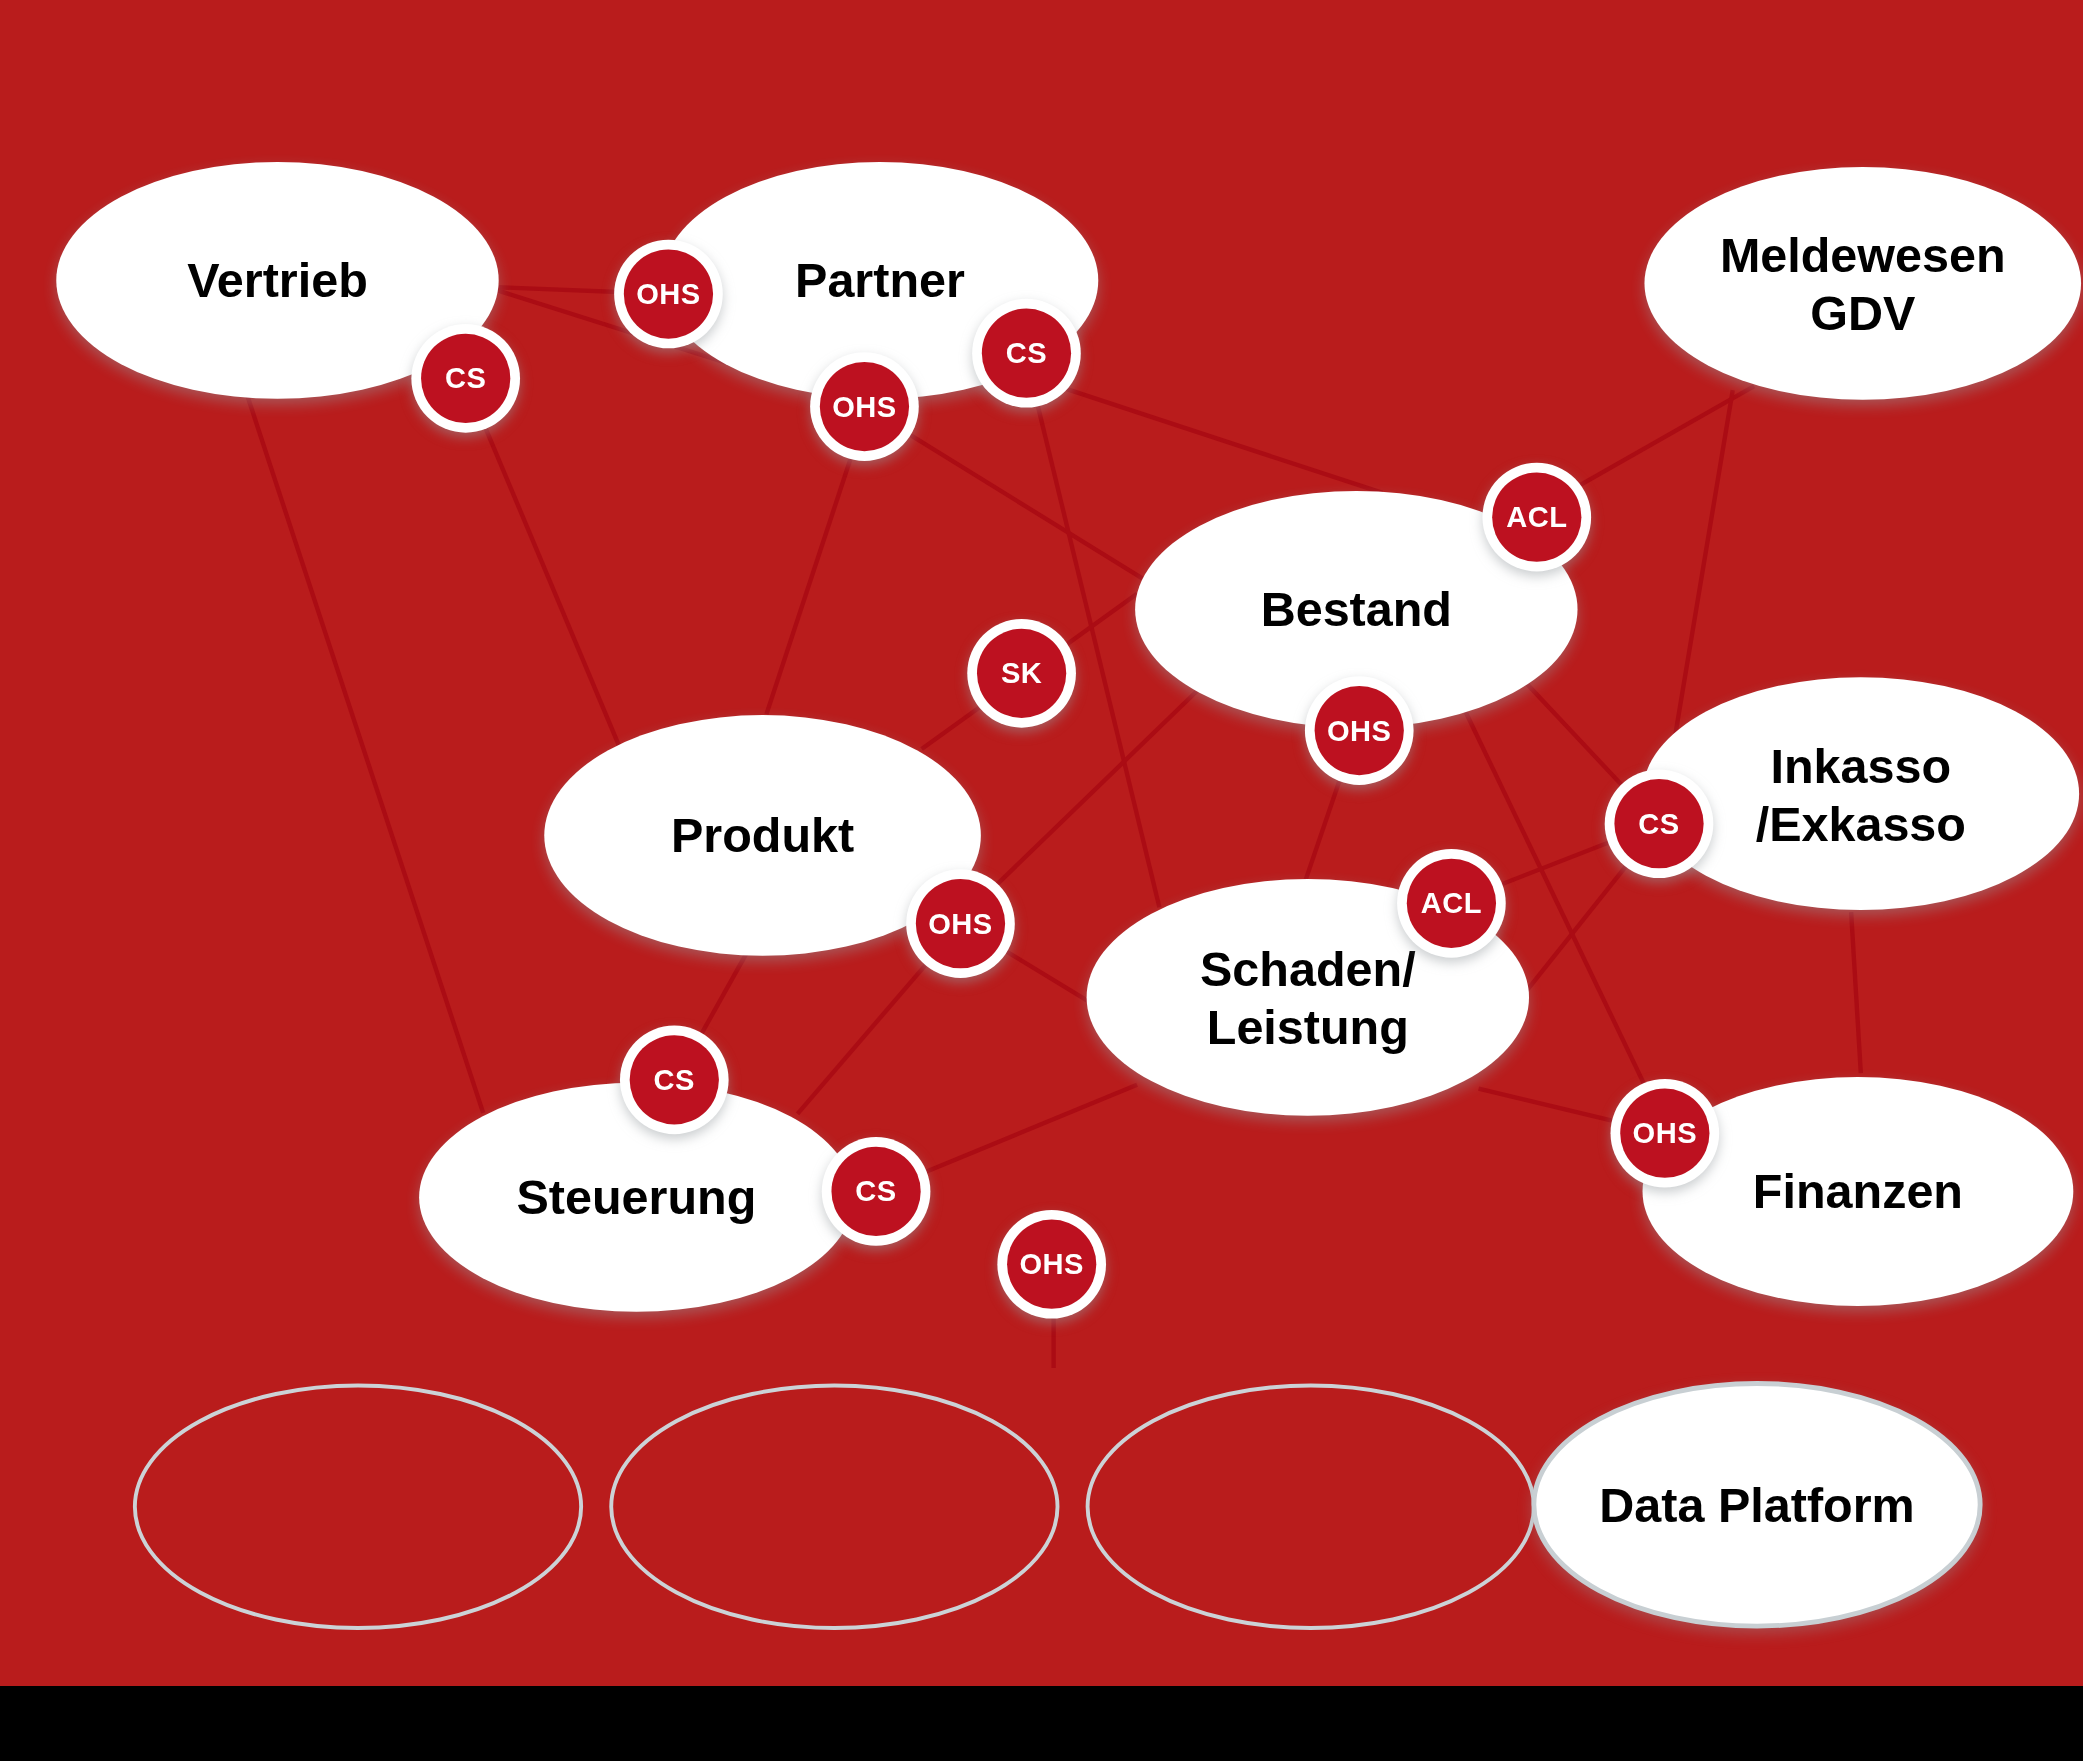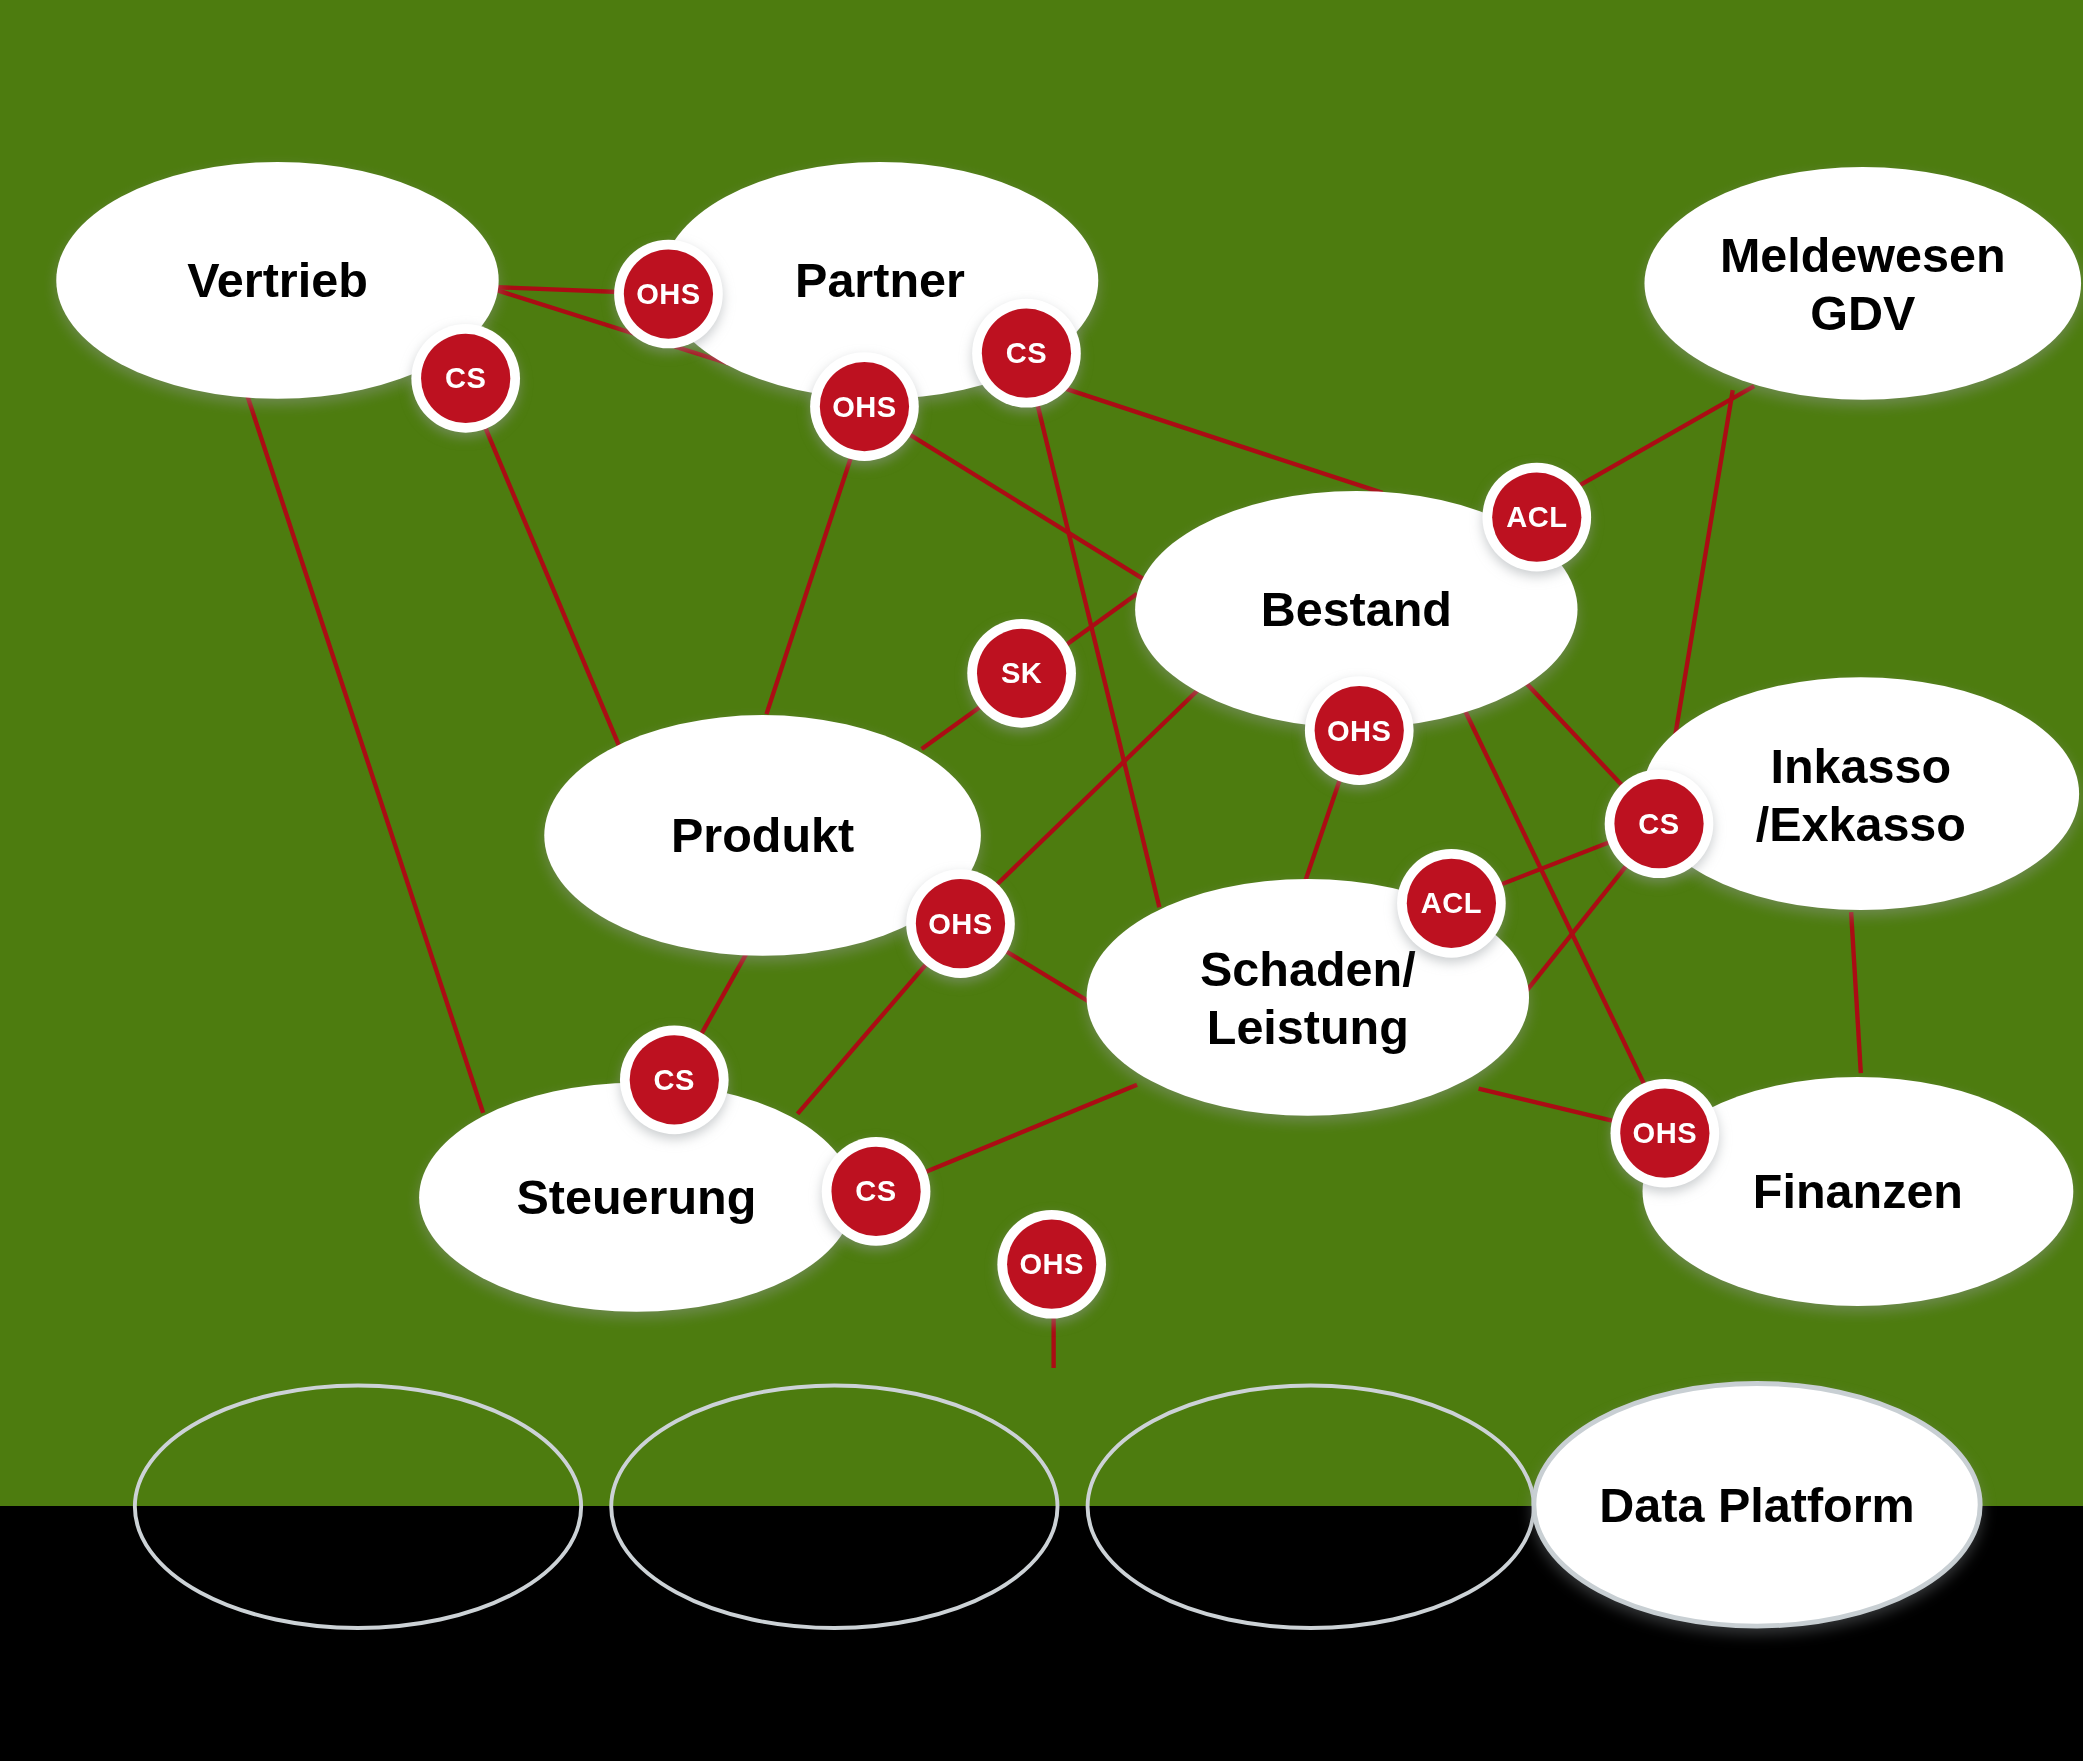--- a/index.html
+++ b/index.html
@@ -1,20 +1,20 @@
 <!DOCTYPE html>
 <html><head>
 <meta charset="utf-8">
 <style>
   html,body{
     margin:0;padding:0;background:#000;
     width:2083px;height:1761px;overflow:hidden;
     font-family:"Liberation Sans", sans-serif;
   }
-  #stage{position:relative;width:2083px;height:1506px;background:#4d7c0f;}
+  #stage{position:relative;width:2083px;height:1686px;background:#b91c1c;}
   svg{position:absolute;left:0;top:0;}
   .edge-line{stroke-width:4.5px;fill:none;}
   .node-solid{filter:drop-shadow(0px 6px 7px rgba(150,156,160,0.45));}
   .node-platform{filter:drop-shadow(0px 6px 7px rgba(150,156,160,0.35));}
   .badge{filter:drop-shadow(0px 5px 6px rgba(150,156,160,0.5));}
   .node-label{font-weight:bold;font-size:50px;fill:#000;text-anchor:middle;}
   .badge-label{font-weight:bold;font-size:30px;fill:#fff;text-anchor:middle;letter-spacing:0.5px;}
 </style>
 </head>
 <body>

